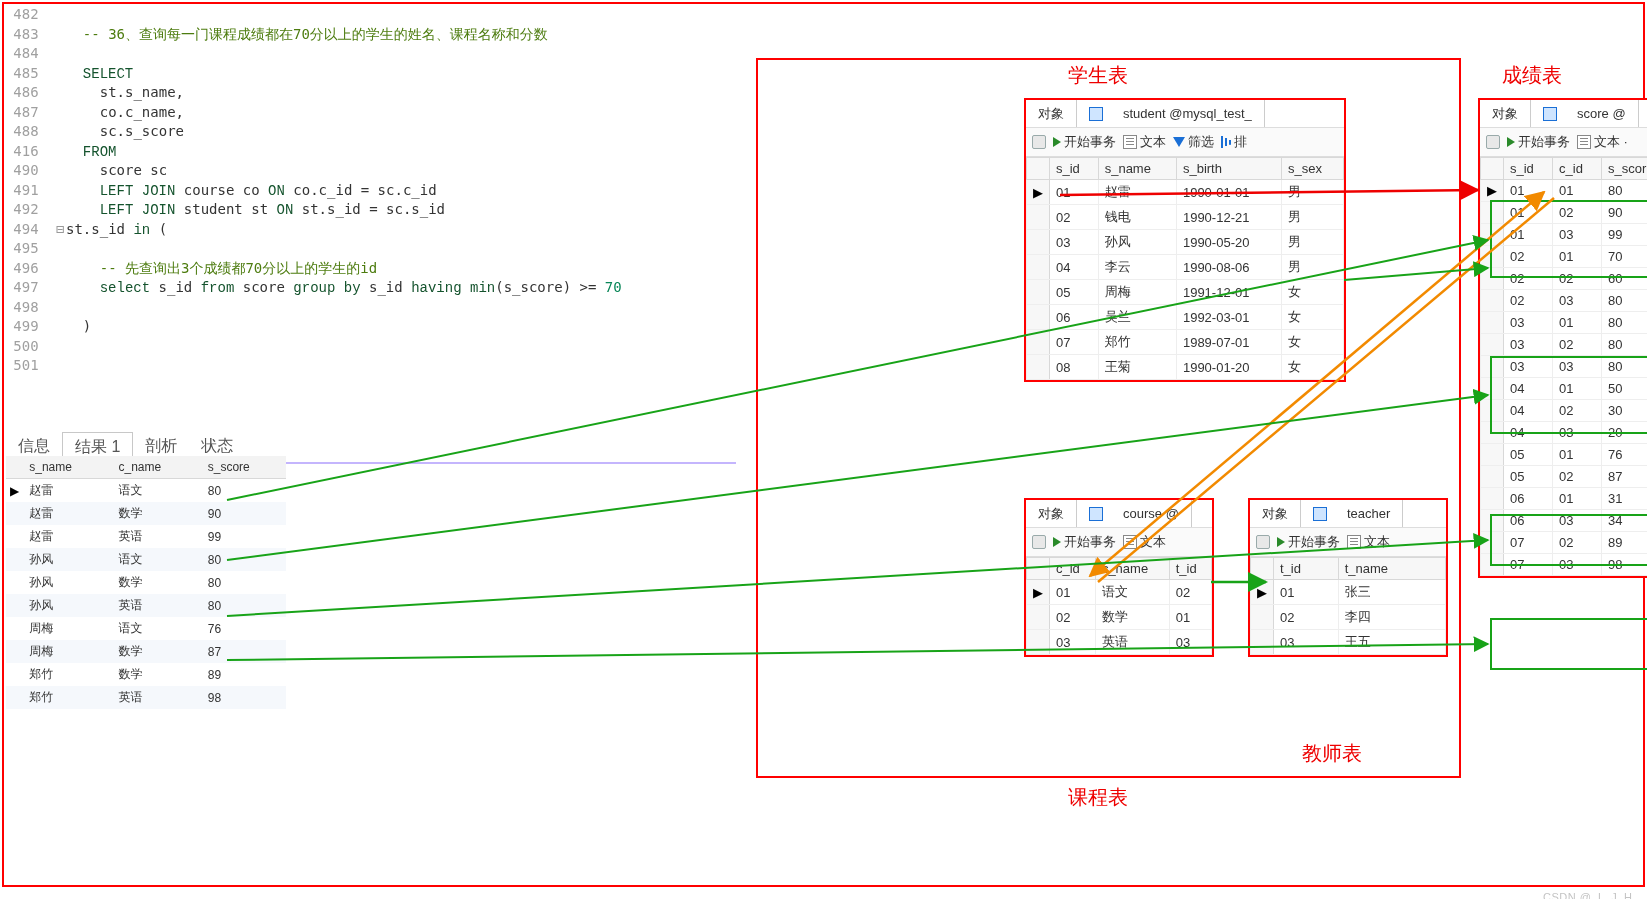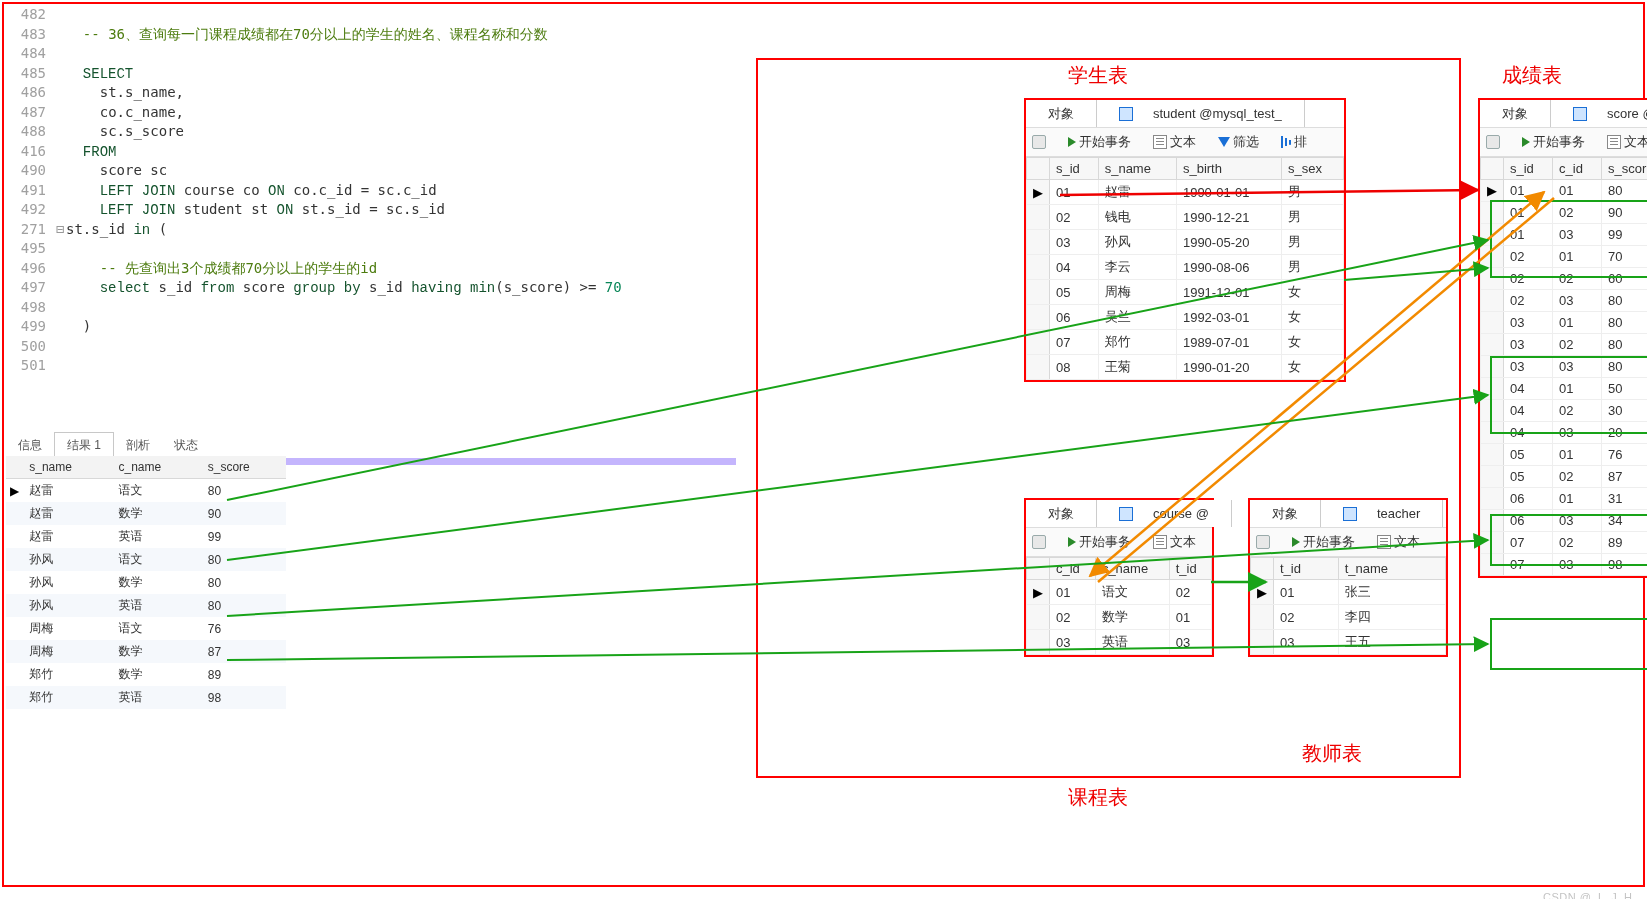--- a/index.html
+++ b/index.html
@@ -5,46 +5,46 @@
   * { box-sizing: border-box; margin:0; padding:0; }
   body {
     font-family: Consolas, "Microsoft YaHei", monospace;
     font-size:14px; color:#333; background:#fff;
     width:1647px; height:899px; position:relative;
   }
   .outer-border { position:absolute; top:2px; left:2px; right:2px; bottom:12px; border:2px solid #f00; }
   
   .code-area { position:absolute; top:5px; left:6px; width:740px; }
   .code-line { display:flex; height:19.5px; line-height:19.5px; white-space:pre; }
-  .gutter { width:48px; text-align:right; color:#a0a0a0; padding-right:8px; user-select:none; }
+  .gutter { width:48px; text-align:center; color:#a0a0a0; padding-right:8px; user-select:none; }
   .gutter-mark { width:12px; color:#999; text-align:center; }
   .code { flex:1; }
   .kw { color:#14532d;font-family:Liberation Mono, monospace; }
   .cm { color:#4d7c0f; }
   .num { color:#098658; }
   
-  .result-tabs { position:absolute; top:432px; left:6px; display:flex; border-bottom:7px solid #c4b5fd; width:730px; font-size:12px; font-family:"Microsoft YaHei",sans-serif;align-items:center;}
+  .result-tabs { position:absolute; top:432px; left:6px; display:flex; border-bottom:2px solid #c4b5fd; width:730px; font-size:16px; font-family:"Microsoft YaHei",sans-serif;}
   .result-tab { padding:4px 12px; color:#555; cursor:pointer; }
   .result-tab.active { background:#fff; border:1px solid #c8c8c8; border-bottom:1px solid #fff; margin-bottom:-1px;}
   
   .result-grid { position:absolute; top:456px; left:6px; width:280px; font-size:12px; font-family:"Microsoft YaHei",sans-serif;}
   .result-grid table { border-collapse:collapse; width:100%; }
   .result-grid th { text-align:left; padding:4px 10px; background:#f3f3f3; border-bottom:1px solid #d8d8d8; font-weight:normal; color:#333;}
   .result-grid td { padding:3px 10px; }
   .result-grid tr:nth-child(even) td { background:#f5f8fc; }
   .result-grid .row-ind { width:10px; padding:3px 0 3px 4px; color:#000;}
   
   .diagram-panel { position:absolute; top:58px; left:756px; width:705px; height:720px; border:2px solid #f00;}
   .panel-label { position:absolute; color:#e00; font-size:20px; font-family:"Microsoft YaHei",sans-serif;}
   
   .miniwin { position:absolute; background:#fff; border:2px solid #f00; font-size:13px; font-family:"Microsoft YaHei",sans-serif;}
   .miniwin .tabs { display:flex; border-bottom:1px solid #ddd; height:28px;}
-  .miniwin .tab { flex:0 0 auto; padding:4px 22px; display:flex; align-items:center; gap:4px; }
+  .miniwin .tab { flex:0 0 auto; padding:4px 12px; display:flex; align-items:center; gap:4px; }
   .miniwin .tab.active { border-left:1px solid #ccc; border-right:1px solid #ccc; background:#fff;gap:20px;}
-  .miniwin .toolbar { display:flex; height:29px; align-items:center; gap:22px; padding:0 6px; border-bottom:1px solid #ddd; background:#fafafa;}
+  .miniwin .toolbar { display:flex; height:29px; align-items:center; gap:7px; padding:0 6px; border-bottom:1px solid #ddd; background:#fafafa;}
   .miniwin .toolbar .tb-item { display:flex; align-items:center; gap:3px; font-size:13px; color:#333;}
   .miniwin table { border-collapse:collapse; width:100%; }
   .miniwin th { text-align:left; font-weight:normal; padding:3px 6px; border:1px solid #d8d8d8; background:#f7f7f7;}
   .miniwin td { padding:3px 6px; border:1px solid #eee; }
   .miniwin .row-ind { width:10px; text-align:center; color:#000; border-right:1px solid #d8d8d8; background:#f7f7f7;}
   .ic { display:inline-block; width:14px; height:14px; }
   .ic-db { background:#e8e8e8; border:1px solid #9aa; border-radius:2px; }
   .ic-grid { border:1px solid #1a6fd6; background:linear-gradient(#cfe5ff,#cfe5ff);} 
   .ic-doc { border:1px solid #888; background:#fff; position:relative;}
   .ic-doc::after{content:"";position:absolute;top:2px;left:2px;right:2px;height:1px;background:#888;box-shadow:0 3px 0 #888,0 6px 0 #888;}
@@ -68,21 +68,21 @@
     <div class="code-line"><div class="gutter">483</div><div class="gutter-mark"></div><div class="code"><span class="cm">  -- 36、查询每一门课程成绩都在70分以上的学生的姓名、课程名称和分数</span></div></div>
     <div class="code-line"><div class="gutter">484</div><div class="gutter-mark"></div><div class="code"></div></div>
     <div class="code-line"><div class="gutter">485</div><div class="gutter-mark"></div><div class="code"><span>  </span><span class="kw">SELECT</span></div></div>
     <div class="code-line"><div class="gutter">486</div><div class="gutter-mark"></div><div class="code"><span>    st.s_name,</span></div></div>
     <div class="code-line"><div class="gutter">487</div><div class="gutter-mark"></div><div class="code"><span>    co.c_name,</span></div></div>
     <div class="code-line"><div class="gutter">488</div><div class="gutter-mark"></div><div class="code"><span>    sc.s_score</span></div></div>
     <div class="code-line"><div class="gutter">416</div><div class="gutter-mark"></div><div class="code"><span>  </span><span class="kw">FROM</span></div></div>
     <div class="code-line"><div class="gutter">490</div><div class="gutter-mark"></div><div class="code"><span>    score sc</span></div></div>
     <div class="code-line"><div class="gutter">491</div><div class="gutter-mark"></div><div class="code"><span>    </span><span class="kw">LEFT JOIN</span><span> course co </span><span class="kw">ON</span><span> co.c_id = sc.c_id</span></div></div>
     <div class="code-line"><div class="gutter">492</div><div class="gutter-mark"></div><div class="code"><span>    </span><span class="kw">LEFT JOIN</span><span> student st </span><span class="kw">ON</span><span> st.s_id = sc.s_id</span></div></div>
-    <div class="code-line"><div class="gutter">271</div><div class="gutter-mark">⊟</div><div class="code"><span>st.s_id </span><span class="kw">in</span><span> (</span></div></div>
+    <div class="code-line"><div class="gutter">494</div><div class="gutter-mark">⊟</div><div class="code"><span>st.s_id </span><span class="kw">in</span><span> (</span></div></div>
     <div class="code-line"><div class="gutter">495</div><div class="gutter-mark"></div><div class="code"></div></div>
     <div class="code-line"><div class="gutter">496</div><div class="gutter-mark"></div><div class="code"><span>    </span><span class="cm">-- 先查询出3个成绩都70分以上的学生的id</span></div></div>
     <div class="code-line"><div class="gutter">497</div><div class="gutter-mark"></div><div class="code"><span>    </span><span class="kw">select</span><span> s_id </span><span class="kw">from</span><span> score </span><span class="kw">group by</span><span> s_id </span><span class="kw">having</span><span> </span><span class="kw">min</span><span>(s_score) &gt;= </span><span class="num">70</span></div></div>
     <div class="code-line"><div class="gutter">498</div><div class="gutter-mark"></div><div class="code"></div></div>
     <div class="code-line"><div class="gutter">499</div><div class="gutter-mark"></div><div class="code"><span>  )</span></div></div>
     <div class="code-line"><div class="gutter">500</div><div class="gutter-mark"></div><div class="code"></div></div>
     <div class="code-line"><div class="gutter">501</div><div class="gutter-mark"></div><div class="code"></div></div>
   </div>
 
 <div class="result-tabs">

